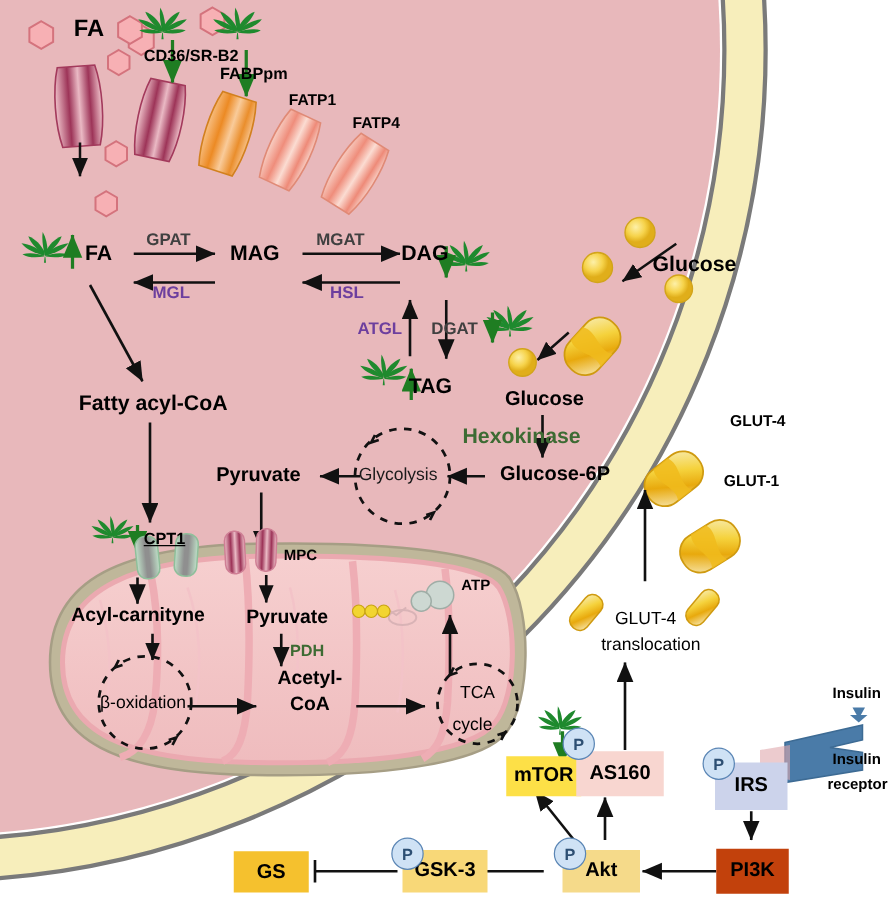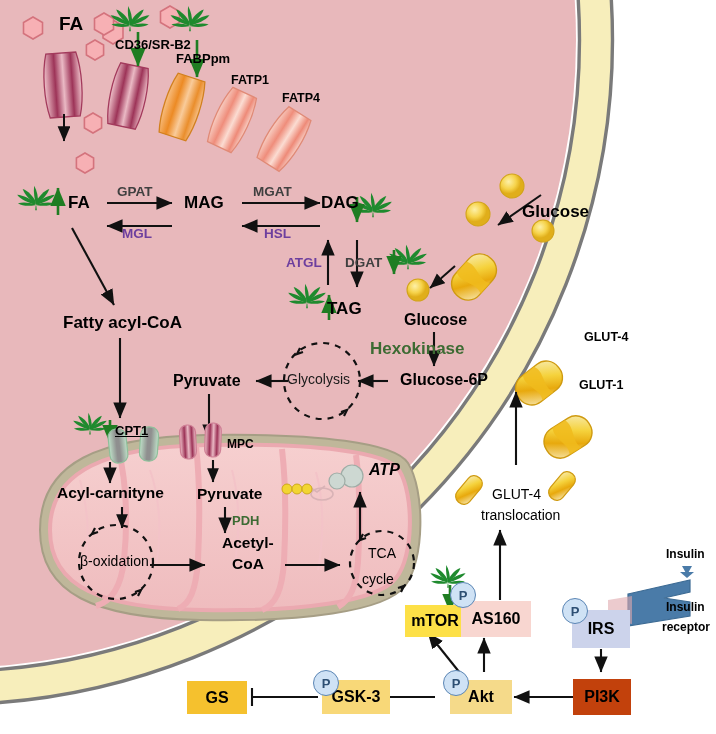--- a/index.html
+++ b/index.html
@@ -400,21 +400,21 @@
 
 <div class="lbl b" style="left:115px;top:424px;font-size:13px;text-decoration:underline;">CPT1</div>
 <div class="lbl b" style="left:57px;top:485px;font-size:15.5px;">Acyl-carnityne</div>
 <div class="lbl" style="left:80px;top:554px;font-size:14px;">β-oxidation</div>
 <div class="lbl b" style="left:197px;top:486px;font-size:15.5px;">Pyruvate</div>
 <div class="lbl enz-green" style="left:232px;top:514px;font-size:13px;">PDH</div>
 <div class="lbl b" style="left:222px;top:535px;font-size:15.5px;">Acetyl-</div>
 <div class="lbl b" style="left:232px;top:556px;font-size:15.5px;">CoA</div>
 <div class="lbl" style="left:368px;top:546px;font-size:14px;">TCA</div>
 <div class="lbl" style="left:362px;top:572px;font-size:14px;">cycle</div>
-<div class="lbl b" style="left:369px;top:462px;font-size:16px;font-style:italic;">ATP</div>
+<div class="lbl b" style="left:369px;top:462px;font-size:12px;">ATP</div>
 
 <div class="lbl" style="left:492px;top:487px;font-size:14px;">GLUT-4</div>
 <div class="lbl" style="left:481px;top:508px;font-size:14px;">translocation</div>
 
 <div class="box" style="left:405px;top:605px;width:60px;height:32px;background:#fde047;font-size:16px;">
   <span>mTOR</span>
 </div>
 
 <div class="box" style="left:461px;top:601px;width:70px;height:36px;background:#f8d6d0;font-size:16px;">
   <span>AS160</span>

